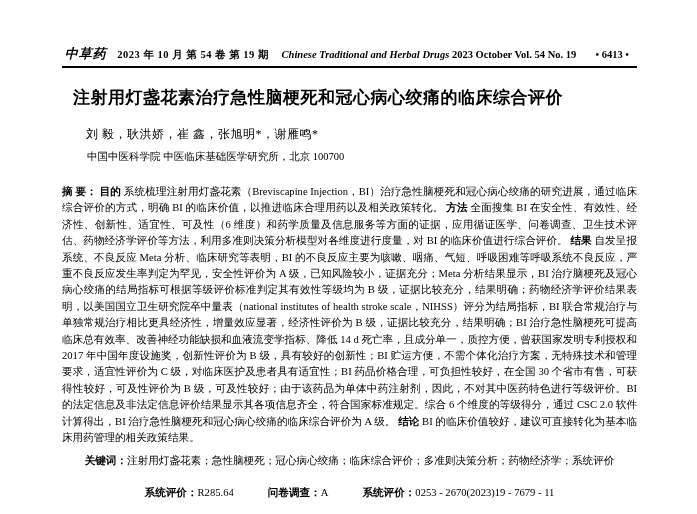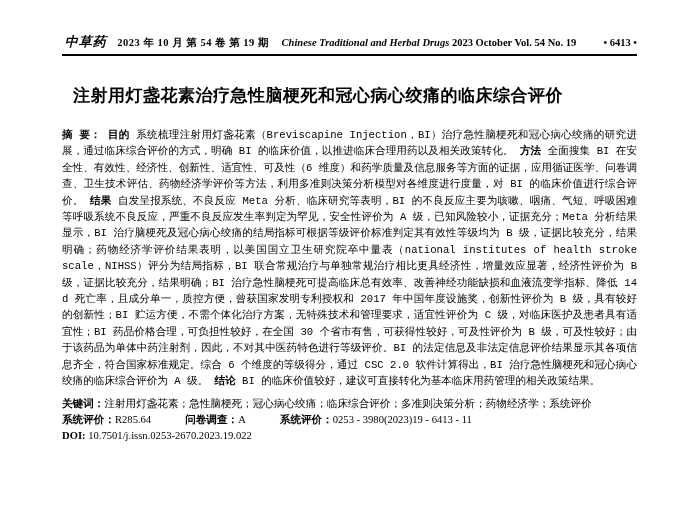--- a/index.html
+++ b/index.html
@@ -14,60 +14,60 @@
     overflow:hidden;
   }
   
   .running-head{
     position:relative;
     padding-top:35px;
     font-size:10.5px;
     line-height:14px;
     font-weight:bold;
     white-space:nowrap;
+    margin-top:12px;
   }
   .rh-center{display:block;text-align:center;padding-right:58px;}
   .journal-logo{font-style:italic;font-size:13px;letter-spacing:1px;margin-right:8px;}
   .rh-cn{letter-spacing:.5px;margin-right:10px;}
   .rh-en-name{font-style:italic;}
-  .rh-pageno{position:absolute;right:0;bottom:0;font-weight:bold;}
+  .rh-pageno{position:absolute;right:8px;bottom:0;font-weight:bold;}
   .head-rule{border-bottom:2px solid #000;margin-top:4px;}
   
   .article-title{
     font-size:17px;
     font-weight:bold;
     letter-spacing:.5px;
-    margin:28px 0 0 11px;
+    margin:18px 0 0 11px;
     font-family:"Liberation Sans","DejaVu Sans",sans-serif;
   }
   .authors{
     font-size:12px;
     margin:17px 0 0 24px;
     letter-spacing:.5px;
   }
   .affiliation{
     font-size:10.5px;
     margin:7px 0 0 25px;
   }
   
   .abstract{
     margin:20px 0 0 0;
     font-size:10.6px;
     line-height:16.4px;
     text-align:justify;
     text-justify:inter-ideograph;
-    font-family:Liberation Mono, monospace;
   }
   .b{font-weight:bold;}
   
   .kv-line{
-    margin:0;
+    margin:16px;
     font-size:10.6px;
     line-height:16.4px;
-    text-align:left;
+    text-align:center;
   }
   .keywords-line{margin-top:6px;}
   .meta-gap{display:inline-block;width:34px;}
   .doi-line{margin-top:0;}
 </style>
 </head>
 <body>
 
 <div class="page">
 
@@ -76,38 +76,40 @@
       <span class="journal-logo">中草药</span>
       <span class="rh-cn">2023 年 10 月 第 54 卷 第 19 期</span>
       <span class="rh-en-name">Chinese Traditional and Herbal Drugs</span>
       <span class="rh-en-issue"> 2023 October Vol. 54 No. 19</span>
     </span>
     <span class="rh-pageno">• 6413 •</span>
   </div>
   <div class="head-rule"></div>
 
   <h1 class="article-title">注射用灯盏花素治疗急性脑梗死和冠心病心绞痛的临床综合评价</h1>
+  <div class="authors">刘  毅，耿洪娇，崔  鑫，张旭明*，谢雁鸣*</div>
+  <div class="affiliation">中国中医科学院 中医临床基础医学研究所，北京  100700</div>
 
   <p class="abstract">
     <span class="b">摘  要：</span>
     <span class="b">目的</span>
     <span>  系统梳理注射用灯盏花素（Breviscapine Injection，BI）治疗急性脑梗死和冠心病心绞痛的研究进展，通过临床综合评价的方式，明确 BI 的临床价值，以推进临床合理用药以及相关政策转化。</span>
     <span class="b">方法</span>
     <span>  全面搜集 BI 在安全性、有效性、经济性、创新性、适宜性、可及性（6 维度）和药学质量及信息服务等方面的证据，应用循证医学、问卷调查、卫生技术评估、药物经济学评价等方法，利用多准则决策分析模型对各维度进行度量，对 BI 的临床价值进行综合评价。</span>
     <span class="b">结果</span>
     <span>  自发呈报系统、不良反应 Meta 分析、临床研究等表明，BI 的不良反应主要为咳嗽、咽痛、气短、呼吸困难等呼吸系统不良反应，严重不良反应发生率判定为罕见，安全性评价为 A 级，已知风险较小，证据充分；Meta 分析结果显示，BI 治疗脑梗死及冠心病心绞痛的结局指标可根据等级评价标准判定其有效性等级均为 B 级，证据比较充分，结果明确；药物经济学评价结果表明，以美国国立卫生研究院卒中量表（national institutes of health stroke scale，NIHSS）评分为结局指标，BI 联合常规治疗与单独常规治疗相比更具经济性，增量效应显著，经济性评价为 B 级，证据比较充分，结果明确；BI 治疗急性脑梗死可提高临床总有效率、改善神经功能缺损和血液流变学指标、降低 14 d 死亡率，且成分单一，质控方便，曾获国家发明专利授权和 2017 年中国年度设施奖，创新性评价为 B 级，具有较好的创新性；BI 贮运方便，不需个体化治疗方案，无特殊技术和管理要求，适宜性评价为 C 级，对临床医护及患者具有适宜性；BI 药品价格合理，可负担性较好，在全国 30 个省市有售，可获得性较好，可及性评价为 B 级，可及性较好；由于该药品为单体中药注射剂，因此，不对其中医药特色进行等级评价。BI 的法定信息及非法定信息评价结果显示其各项信息齐全，符合国家标准规定。综合 6 个维度的等级得分，通过 CSC 2.0 软件计算得出，BI 治疗急性脑梗死和冠心病心绞痛的临床综合评价为 A 级。</span>
     <span class="b">结论</span>
     <span>  BI 的临床价值较好，建议可直接转化为基本临床用药管理的相关政策结果。</span>
   </p>
 
   <p class="kv-line keywords-line">
     <span class="b">关键词：</span><span>注射用灯盏花素；急性脑梗死；冠心病心绞痛；临床综合评价；多准则决策分析；药物经济学；系统评价</span>
   </p>
 
   <p class="kv-line">
-    <span class="b">系统评价：</span><span>R285.64</span><span class="meta-gap"></span><span class="b">问卷调查：</span><span>A</span><span class="meta-gap"></span><span class="b">系统评价：</span><span>0253 - 3980(2023)19 - 6413 - 11</span>
+    <span class="b">系统评价：</span><span>R285.64</span><span class="meta-gap"></span><span class="b">问卷调查：</span><span>A</span><span class="meta-gap"></span><span class="b">系统评价：</span><span>0253 - 2670(2023)19 - 7679 - 11</span>
   </p>
 
   <p class="kv-line doi-line">
     <span class="b">DOI: </span><span>10.7501/j.issn.0253-2670.2023.19.022</span>
   </p>
 
 </div>
 
 </body></html>

